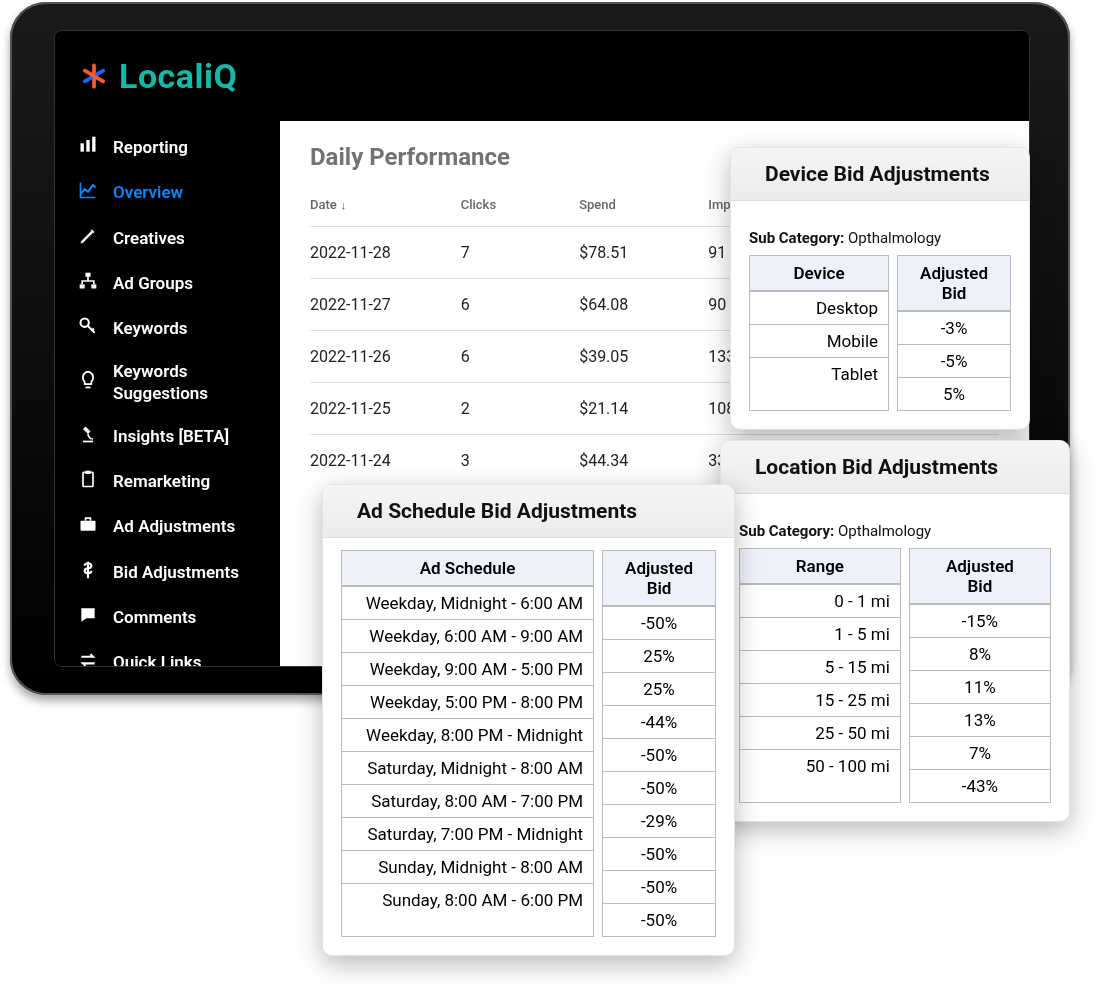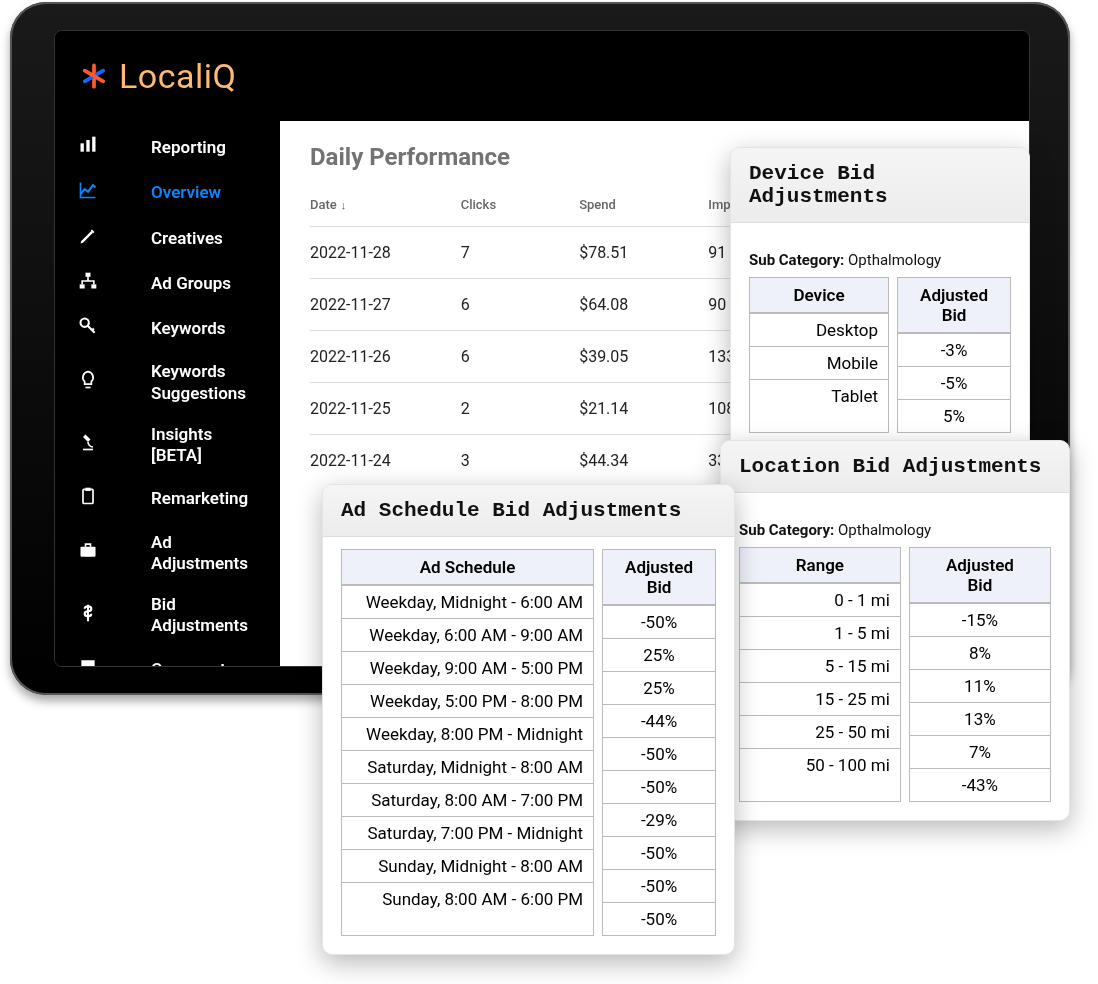--- a/index.html
+++ b/index.html
@@ -39,23 +39,23 @@
     height: 90px;
     display: flex;
     align-items: center;
     padding-left: 24px;
     background:#000;
   }
   .logo-icon {
     width:30px;height:30px;margin-right:10px;
   }
   .logo-text {
-    color:#fdba74;
+    color:#14b8a6;
     font-size:34px;
-    font-weight:400;
+    font-weight:700;
     letter-spacing:0.5px;
   }
 
   .app-body {
     display:flex;
     height: calc(100% - 90px);
   }
 
   
   .sidebar {
@@ -70,21 +70,21 @@
     font-size:17px;
     font-weight:600;
     padding:10px 14px 10px 22px;
     cursor:pointer;
     gap:14px;
     line-height:1.25;
   }
   .side-item.active { color:#0a84ff; }
   .side-item .icon { width:22px; text-align:center; flex-shrink:0;}
   .side-item .icon svg { width:20px;height:20px; fill:currentColor; }
-  .side-label { flex:1;margin-left:38px; }
+  .side-label { flex:1; }
 
   
   .main {
     flex:1;
     background:#fff;
     padding: 22px 30px;
     overflow:hidden;
   }
   .main h2 {
     font-size:24px;
@@ -115,25 +115,24 @@
     position:absolute;
     background:#fff;
     border-radius:10px;
     box-shadow: 0 8px 26px rgba(0,0,0,0.28);
     border:1px solid #e4e4e4;
     overflow:hidden;
   }
   .card-header {
     background: linear-gradient(180deg,#f5f5f5,#ececec);
     border-bottom:1px solid #ddd;
-    padding:14px 18px;
+    padding:14px 34px;
     font-size:21px;
     font-weight:700;
     color:#111;
-    font-family:Liberation Mono, monospace;
   }
   .card-body { padding:12px 18px 18px 18px; }
   .subcat { font-size:15px; margin-bottom:8px; color:#111;margin-top:16px;}
   .subcat b { font-weight:700; }
 
   .mini-table { display:flex; gap:8px; }
   .mini-col { border:1px solid #bbb; }
   .mini-col .mh {
     background:#eef0fa;
     border-bottom:1px solid #bbb;

